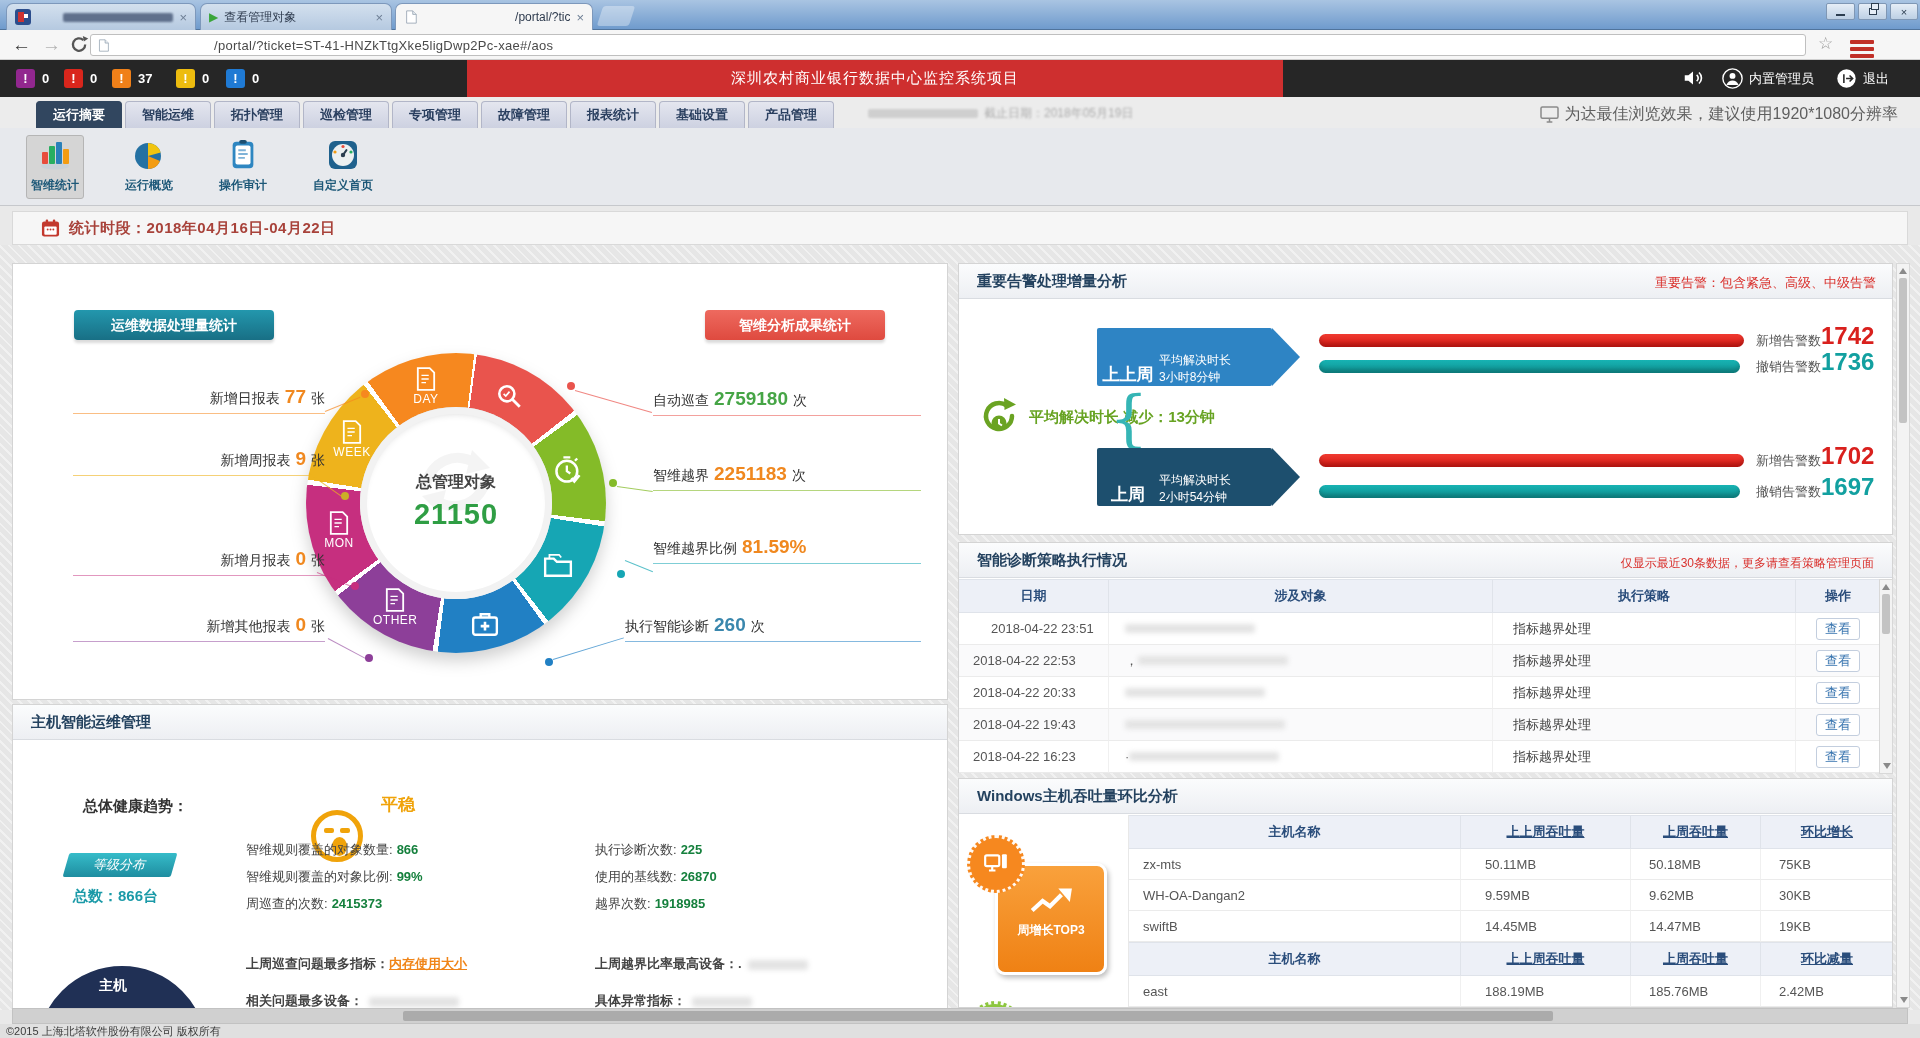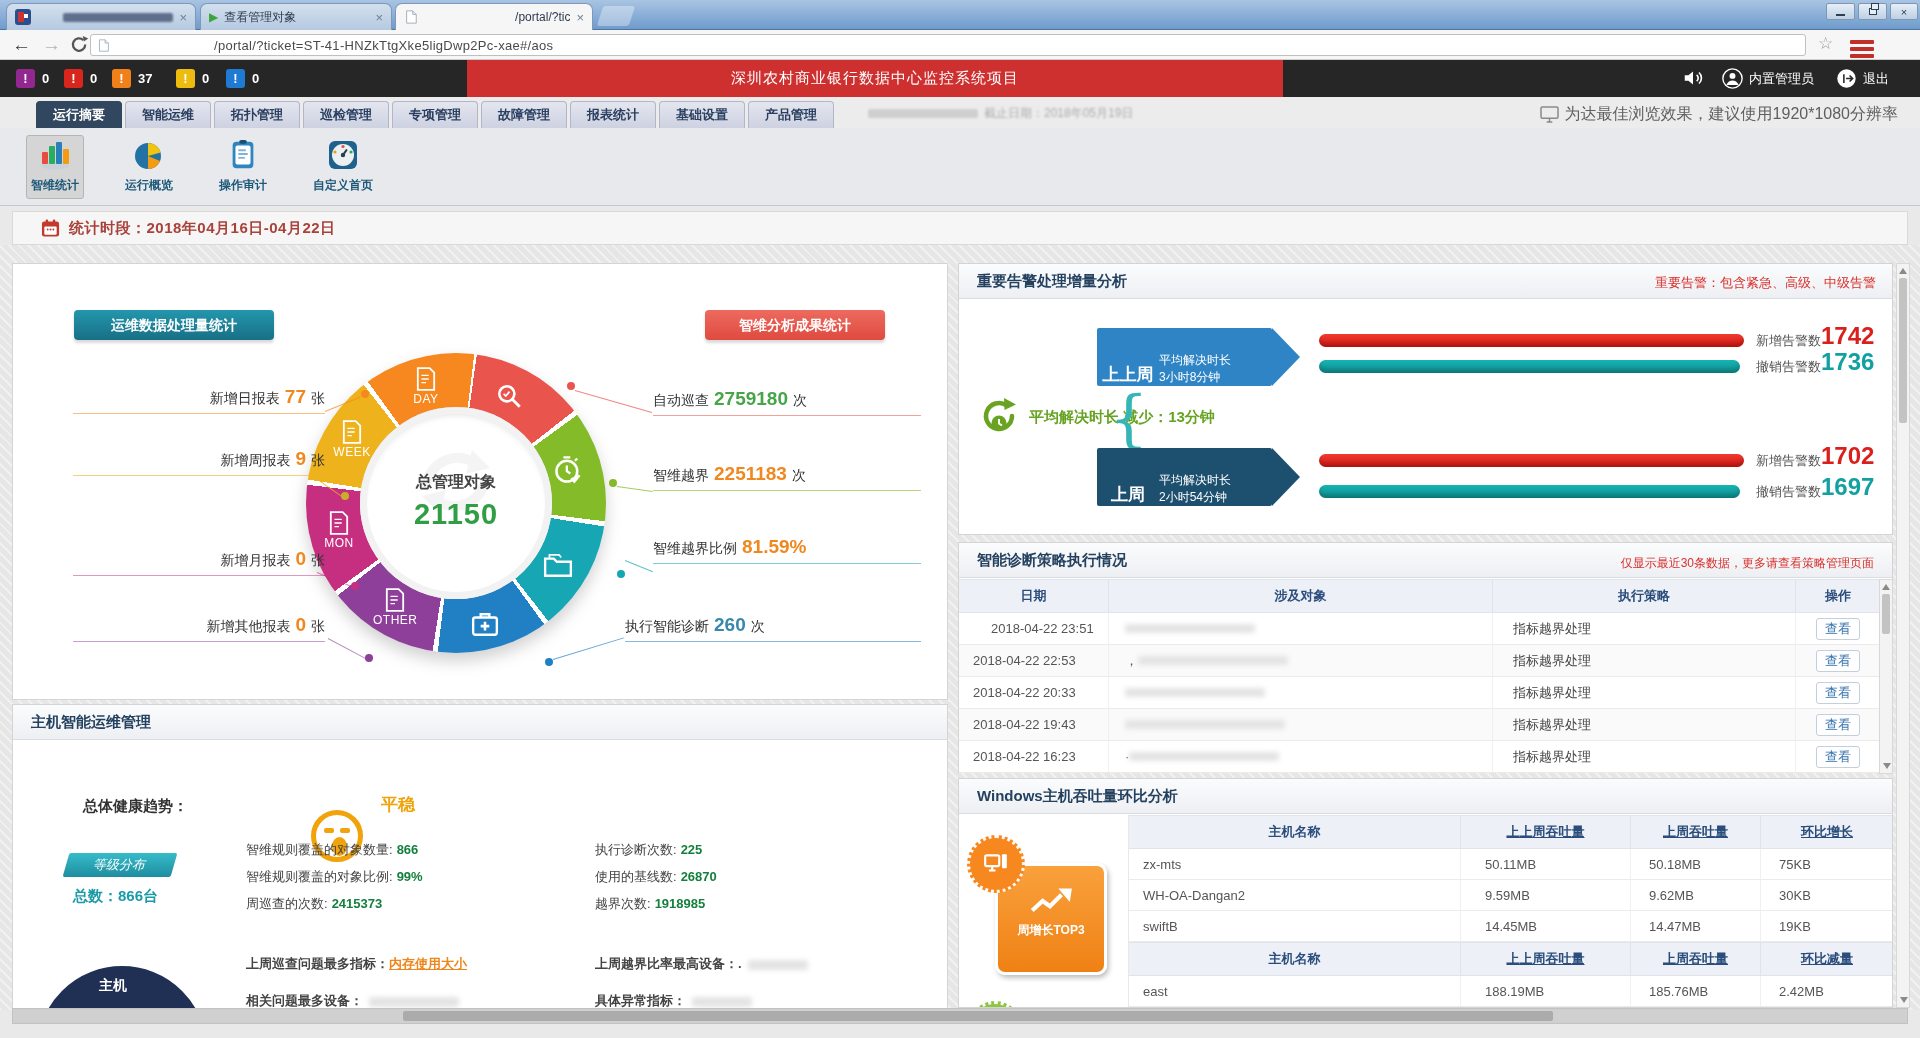--- a/index.html
+++ b/index.html
@@ -666,14 +666,15 @@
 
   <div class="abs sbtrack" style="left:1896px;top:263px;width:14px;height:745px;">
     <div class="sbarrow up"></div>
     <div class="sbthumb" style="width:8px;height:145px;margin:4px auto;"></div>
     <div class="sbarrow dn" style="position:absolute;bottom:4px;left:3px;margin:0;"></div>
   </div>
 
   <div class="abs hscroll">
     <div class="sbthumb" style="position:absolute;left:390px;top:2px;width:1150px;height:10px;background:#ababab;"></div>
   </div>
+  <div class="abs footer">©2015 上海北塔软件股份有限公司 版权所有</div>
 
 </div>
 
 </body></html>

